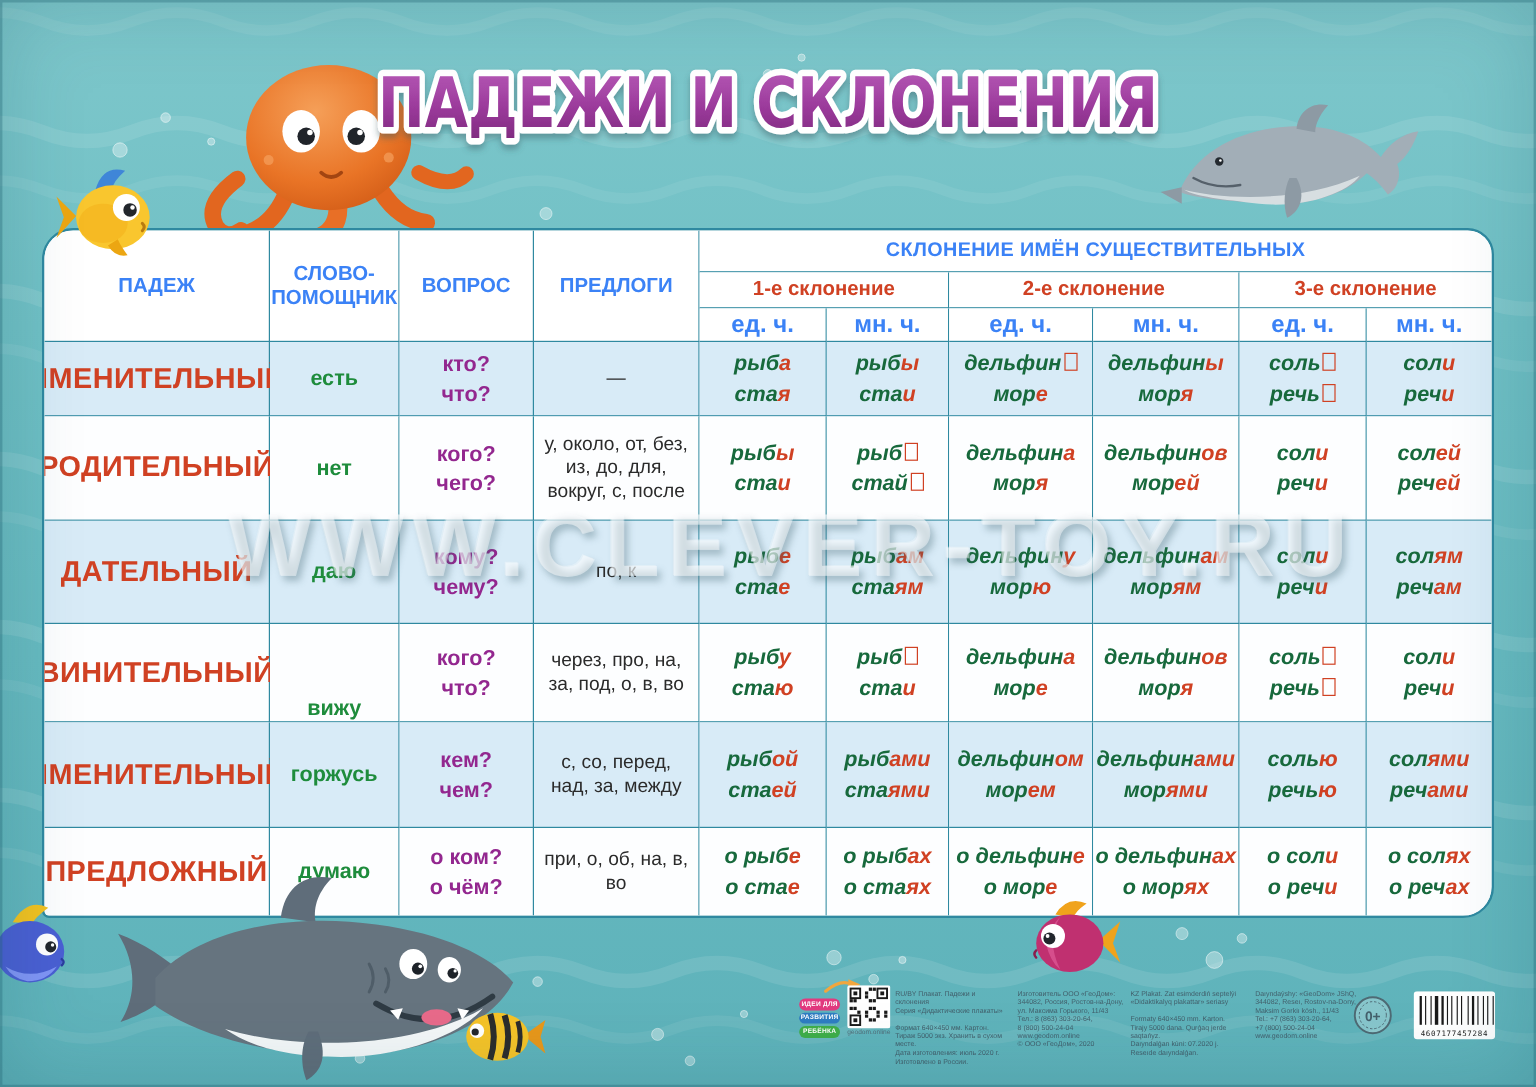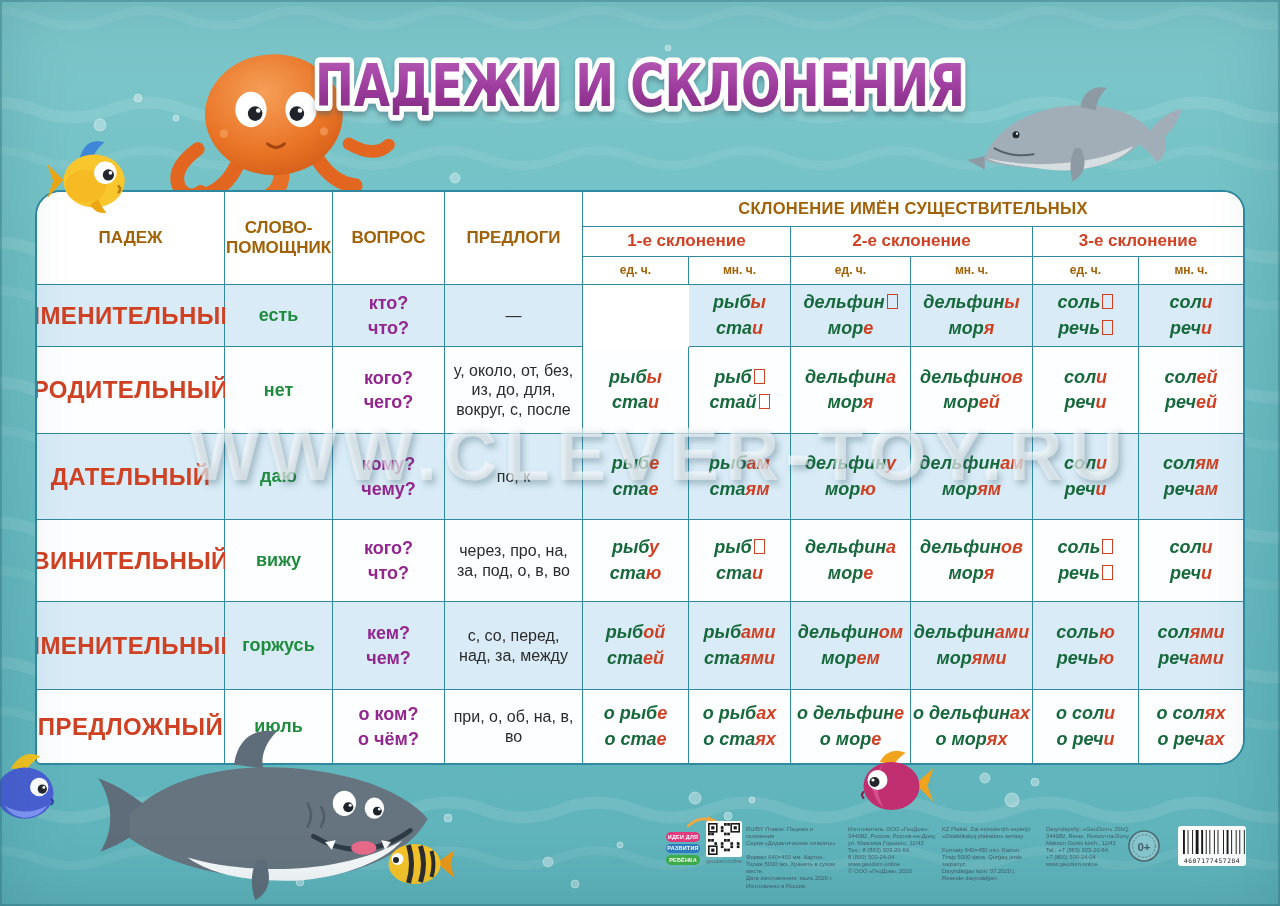--- a/index.html
+++ b/index.html
@@ -25,24 +25,24 @@
     grid-template-columns:188px 108px 112px 138px 106px 102px 120px 122px 106px 104px;
     grid-template-rows:35px 30px 28px 62px 87px 86px 82px 88px 73px;
     background:#fff;border:2px solid #2f89a0;border-radius:26px 22px 26px 6px;overflow:hidden;}
   .cell{border-right:1.5px solid #2f89a0;border-bottom:1.5px solid #2f89a0;box-sizing:border-box;
     display:flex;flex-direction:column;align-items:center;justify-content:center;
     text-align:center;background:#fff;}
   .cell.no-r{border-right:none}
   .cell.no-b{border-bottom:none}
   .row-alt{background:#d8ebf7}
   .row-plain{background:#fdfeff}
-  .hdr{color:#a16207;font-weight:bold;font-size:17px;line-height:1.2;white-space:pre-line}
+  .hdr{color:#3b82f6;font-weight:bold;font-size:17px;line-height:1.2;white-space:pre-line}
   .group-hdr{font-size:16.5px;letter-spacing:.3px}
   .decl-hdr{color:#d04123;font-size:17px}
-  .num-hdr{font-size:12px}
+  .num-hdr{font-size:20px}
   .case-name{color:#d04123;font-weight:bold;font-size:24px;letter-spacing:.4px}
   .helper{color:#1e8c3c;font-weight:bold;font-size:18px}
   .qline{color:#93278f;font-weight:bold;font-size:18px;line-height:1.35}
   .preps{color:#2b2b2b;font-size:16px;line-height:1.22;padding:0 7px}
   .wline{font-size:18px;font-weight:bold;font-style:italic;line-height:1.4}
   .stem{color:#17693c}
   .ending{color:#d04123}
   .zero-box{display:inline-block;width:9px;height:13px;border:1.6px solid #d04123;
     margin-left:2px;vertical-align:-1px}
 
@@ -249,20 +249,24 @@
       <div class="cell row-alt" style="grid-area: 4 / 2;">
         <span class="helper">есть</span>
       </div>
       <div class="cell row-alt" style="grid-area: 4 / 3;">
         <div class="qline">кто?</div>
         <div class="qline">что?</div>
       </div>
       <div class="cell row-alt" style="grid-area: 4 / 4;">
         <div class="preps">—</div>
       </div>
+      <div class="cell word-cell row-alt" style="grid-area: 4 / 5;">
+        <div class="wline"><span class="stem">рыб</span><span class="ending">а</span></div>
+        <div class="wline"><span class="stem">ста</span><span class="ending">я</span></div>
+      </div>
       <div class="cell word-cell row-alt" style="grid-area: 4 / 6;">
         <div class="wline"><span class="stem">рыб</span><span class="ending">ы</span></div>
         <div class="wline"><span class="stem">ста</span><span class="ending">и</span></div>
       </div>
       <div class="cell word-cell row-alt" style="grid-area: 4 / 7;">
         <div class="wline"><span class="stem">дельфин</span><span class="zero-box"></span></div>
         <div class="wline"><span class="stem">мор</span><span class="ending">е</span></div>
       </div>
       <div class="cell word-cell row-alt" style="grid-area: 4 / 8;">
         <div class="wline"><span class="stem">дельфин</span><span class="ending">ы</span></div>
@@ -346,21 +350,21 @@
         <div class="wline"><span class="stem">сол</span><span class="ending">и</span></div>
         <div class="wline"><span class="stem">реч</span><span class="ending">и</span></div>
       </div>
       <div class="cell word-cell row-alt no-r" style="grid-area: 6 / 10;">
         <div class="wline"><span class="stem">сол</span><span class="ending">ям</span></div>
         <div class="wline"><span class="stem">реч</span><span class="ending">ам</span></div>
       </div>
       <div class="cell row-plain" style="grid-area: 7 / 1;">
         <span class="case-name">ВИНИТЕЛЬНЫЙ</span>
       </div>
-      <div class="cell row-plain" style="grid-area: 7 / 2;">
+      <div class="cell row-plain" style="grid-area: 7 / 2; justify-content: flex-end;">
         <span class="helper">вижу</span>
       </div>
       <div class="cell row-plain" style="grid-area: 7 / 3;">
         <div class="qline">кого?</div>
         <div class="qline">что?</div>
       </div>
       <div class="cell row-plain" style="grid-area: 7 / 4;">
         <div class="preps">через, про, на, за, под, о, в, во</div>
       </div>
       <div class="cell word-cell row-plain" style="grid-area: 7 / 5;">
@@ -421,21 +425,21 @@
         <div class="wline"><span class="stem">речь</span><span class="ending">ю</span></div>
       </div>
       <div class="cell word-cell row-alt no-r" style="grid-area: 8 / 10;">
         <div class="wline"><span class="stem">сол</span><span class="ending">ями</span></div>
         <div class="wline"><span class="stem">реч</span><span class="ending">ами</span></div>
       </div>
       <div class="cell row-plain no-b" style="grid-area: 9 / 1;">
         <span class="case-name">ПРЕДЛОЖНЫЙ</span>
       </div>
       <div class="cell row-plain no-b" style="grid-area: 9 / 2;">
-        <span class="helper">июль</span>
+        <span class="helper">думаю</span>
       </div>
       <div class="cell row-plain no-b" style="grid-area: 9 / 3;">
         <div class="qline">о ком?</div>
         <div class="qline">о чём?</div>
       </div>
       <div class="cell row-plain no-b" style="grid-area: 9 / 4; justify-content: center;">
         <div class="preps">при, о, об, на, в, во</div>
       </div>
       <div class="cell word-cell row-plain no-b" style="grid-area: 9 / 5;">
         <div class="wline"><span class="stem">о рыб</span><span class="ending">е</span></div>

